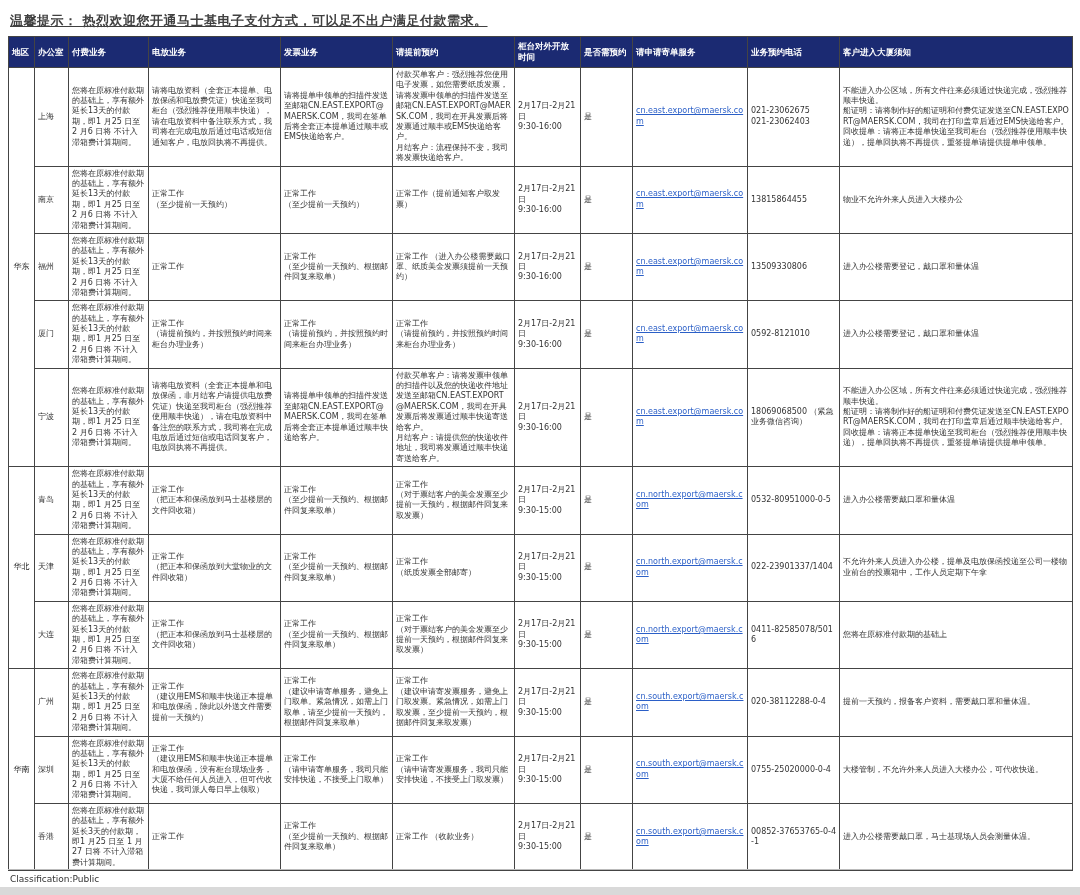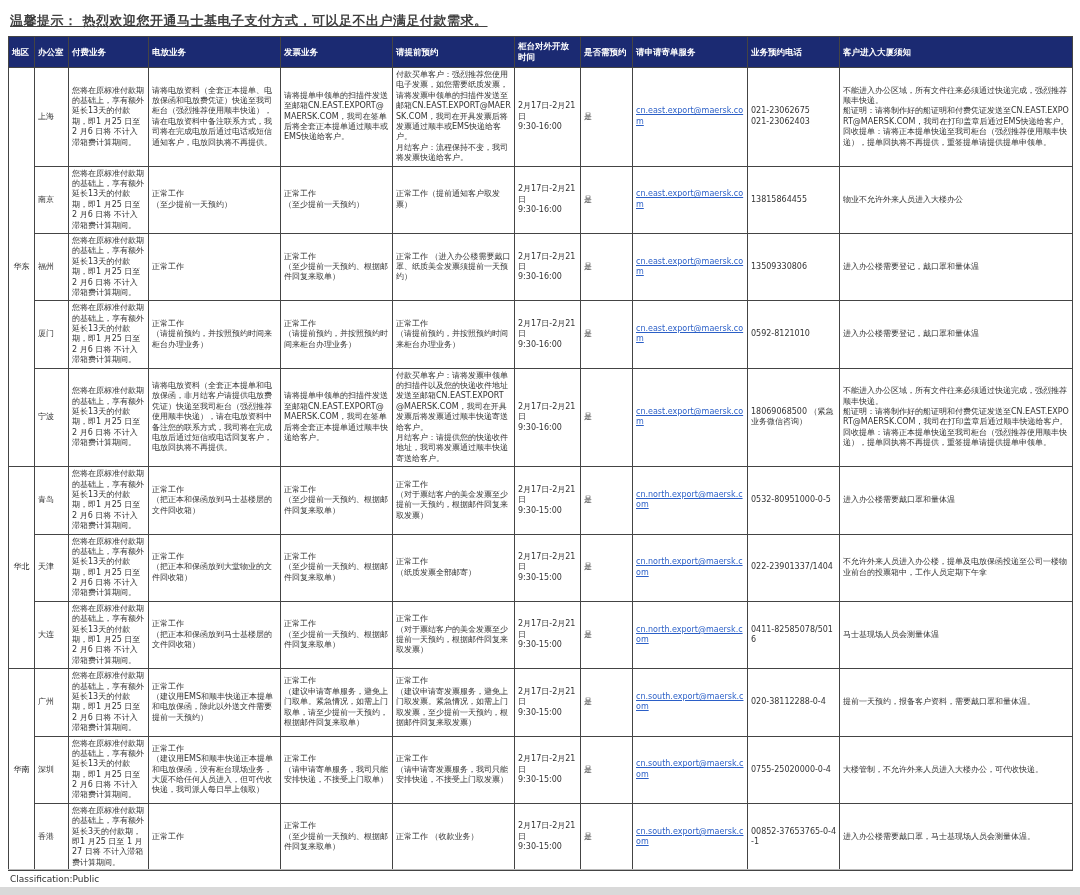--- a/index.html
+++ b/index.html
@@ -174,21 +174,21 @@
 （把正本和保函放到马士基楼层的文件回收箱）</td>
           <td class="pre">正常工作
 （至少提前一天预约、根据邮件回复来取单）</td>
           <td class="pre">正常工作
 （对于票结客户的美金发票至少提前一天预约，根据邮件回复来取发票）</td>
           <td class="pre">2月17日-2月21日
 9:30-15:00</td>
           <td class="center">是</td>
           <td><a class="email-link">cn.north.export@maersk.com</a></td>
           <td class="pre">0411-82585078/5016</td>
-          <td class="pre">马士基现场人员会测量体温</td>
+          <td class="pre">您将在原标准付款期的基础上</td>
         </tr>
         <tr>
           <td rowspan="3" class="region-cell">华南</td>
           <td class="center">广州</td>
           <td class="pre">您将在原标准付款期的基础上，享有额外延长13天的付款期，即1 月25 日至 2 月6 日将 不计入滞箱费计算期间。</td>
           <td class="pre">正常工作
 （建议用EMS和顺丰快递正本提单和电放保函，除此以外送文件需要提前一天预约）</td>
           <td class="pre">正常工作
 （建议申请寄单服务，避免上门取单。紧急情况，如需上门取单，请至少提前一天预约，根据邮件回复来取单）</td>
           <td class="pre">正常工作

